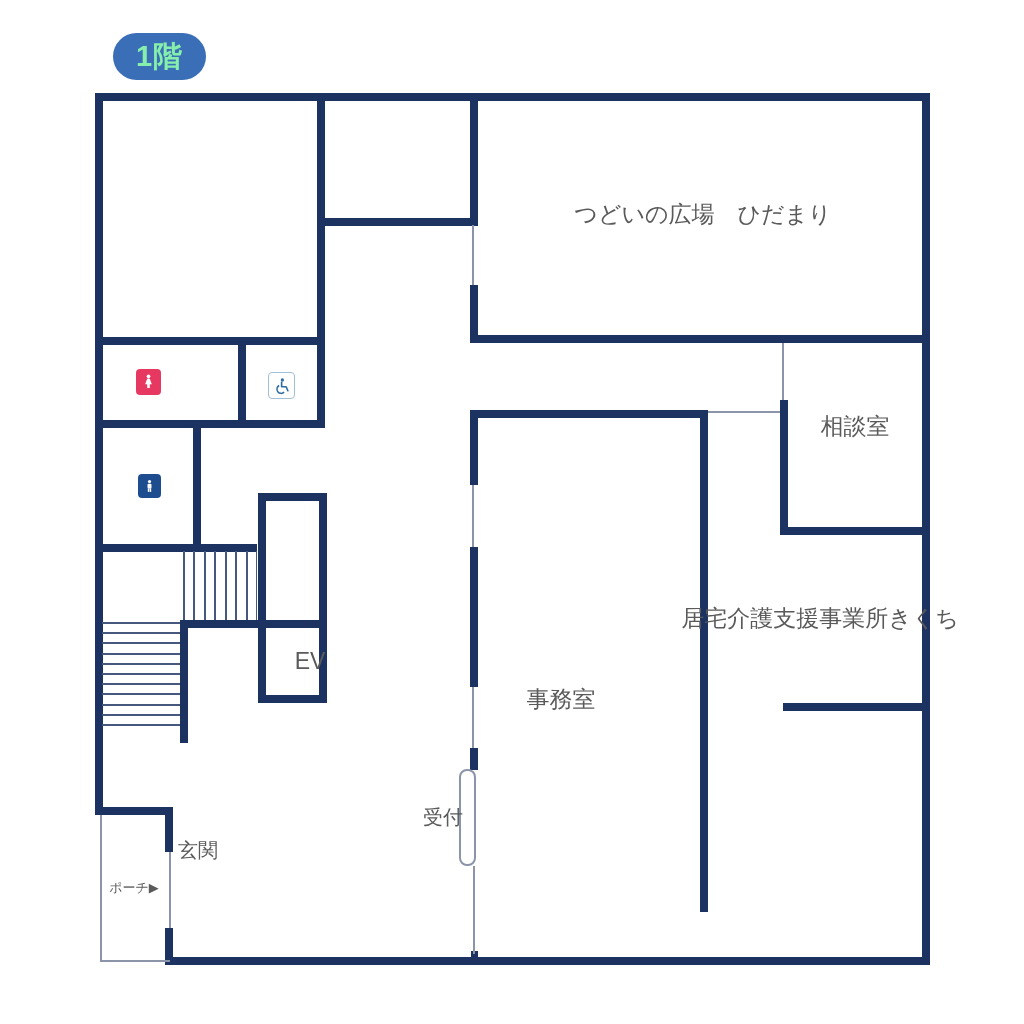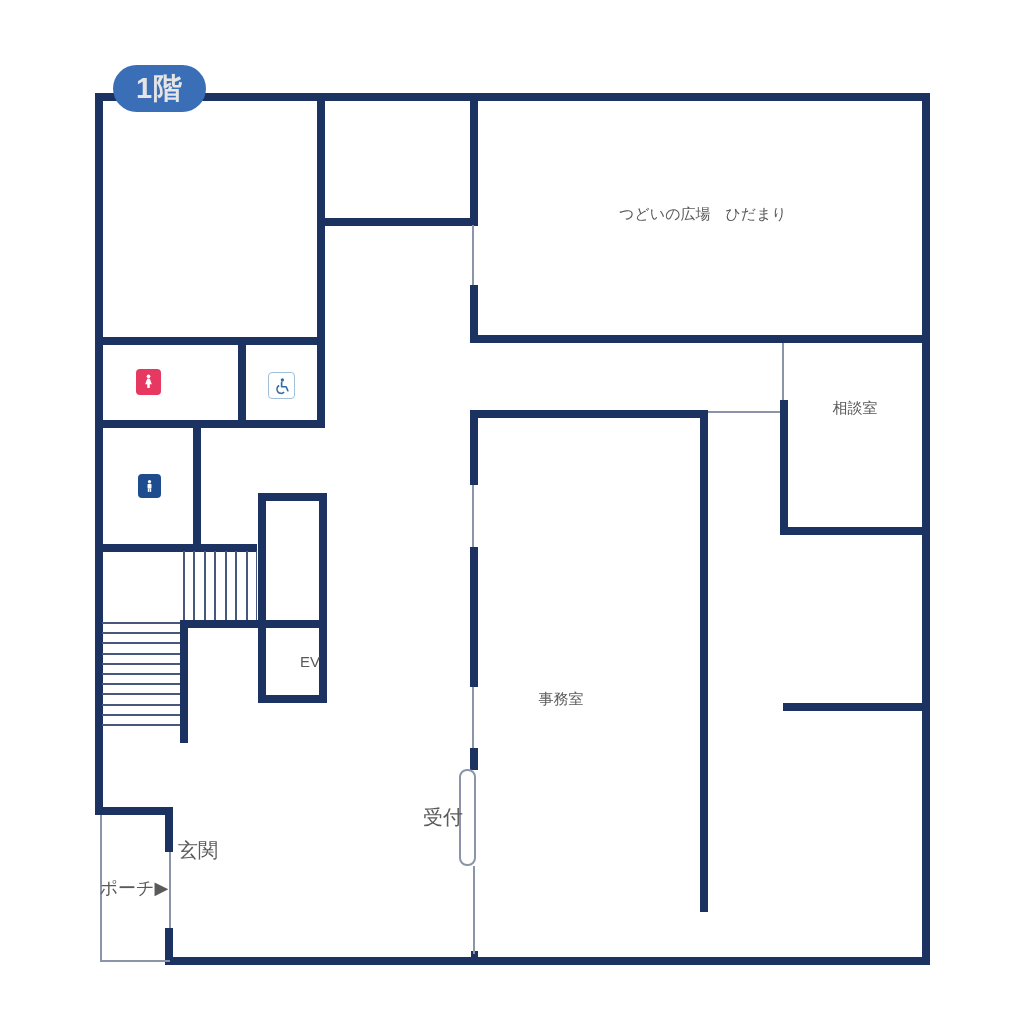--- a/index.html
+++ b/index.html
@@ -1,25 +1,25 @@
 <!DOCTYPE html>
 <html style="--wall: #1c3260; --thin: #8b94a8; --tread: #46587e; --badge: #3a6fb7; --text: #5a5a5a; --women: #e73862; --men: #1d4c8f; --wheel: #2e6da4;"><head>
 <meta charset="utf-8">
 <style>
   html,body{margin:0;padding:0;background:#ffffff;}
   .plan{position:relative;width:1024px;height:1024px;background:#ffffff;overflow:hidden;
         font-family:"Liberation Sans","DejaVu Sans",sans-serif;}
   .w{position:absolute;background:var(--wall,#1c3260);}
   .t{position:absolute;background:var(--thin,#8b94a8);}
   .badge{position:absolute;left:113px;top:33px;width:93px;height:47px;border-radius:24px;
-         background:var(--badge,#3a6fb7);color:#e5e5e5;font-size:29px;font-weight:bold;
-         display:flex;align-items:center;justify-content:center;letter-spacing:1px;z-index:6;margin-top:32px;}
+         background:var(--badge,#3a6fb7);color:#86efac;font-size:29px;font-weight:bold;
+         display:flex;align-items:center;justify-content:center;letter-spacing:1px;z-index:6;}
   .lbl{position:absolute;transform:translate(-50%,-50%);white-space:nowrap;
-       color:var(--text,#5a5a5a);font-size:15px;z-index:4;}
-  .lbl.small{font-size:18px;}
+       color:var(--text,#5a5a5a);font-size:23px;z-index:4;}
+  .lbl.small{font-size:13px;}
   .lbl.mid{font-size:20px;}
   .stairs-up{position:absolute;left:183px;top:551px;width:74px;height:69px;z-index:1;
     background:repeating-linear-gradient(90deg,var(--tread,#46587e) 0 2px,transparent 2px 10.5px);}
   .stairs-down{position:absolute;left:102px;top:622px;width:78px;height:112px;z-index:1;
     background:repeating-linear-gradient(180deg,var(--tread,#46587e) 0 2px,transparent 2px 10.2px);}
   .counter{position:absolute;left:459px;top:769px;width:17px;height:97px;background:#ffffff;
     border:2px solid var(--thin,#8b94a8);border-radius:8px;box-sizing:border-box;z-index:3;}
   .ticon{position:absolute;border-radius:4px;display:flex;align-items:center;justify-content:center;z-index:3;}
   .ticon svg{display:block;}
   .icon-women{left:136px;top:369px;width:25px;height:26px;background:var(--women,#e73862);}
@@ -100,20 +100,21 @@
   <div class="ticon icon-men">
     <svg width="15" height="17" viewBox="0 0 24 24" fill="#ffffff">
       <circle cx="12" cy="4" r="2.6"></circle>
       <rect x="8.8" y="7.6" width="6.4" height="7.6" rx="1.6"></rect>
       <rect x="9.3" y="15" width="2.4" height="5.6"></rect>
       <rect x="12.3" y="15" width="2.4" height="5.6"></rect>
     </svg>
   </div>
 
   <div class="lbl" style="left:703px;top:214px">つどいの広場　ひだまり</div>
-  <div class="lbl" style="left:855px;top:408px">相談室</div>
+  <div class="lbl" style="left:855px;top:426px">相談室</div>
+  <div class="lbl" style="left:820px;top:618px">居宅介護支援事業所きくち</div>
   <div class="lbl" style="left:561px;top:699px">事務室</div>
   <div class="lbl mid" style="left:443px;top:817px">受付</div>
   <div class="lbl" style="left:310px;top:661px">EV</div>
   <div class="lbl mid" style="left:198px;top:850px">玄関</div>
   <div class="lbl small" style="left:134px;top:888px">ポーチ▶</div>
 
 </div>
 
 </body></html>

